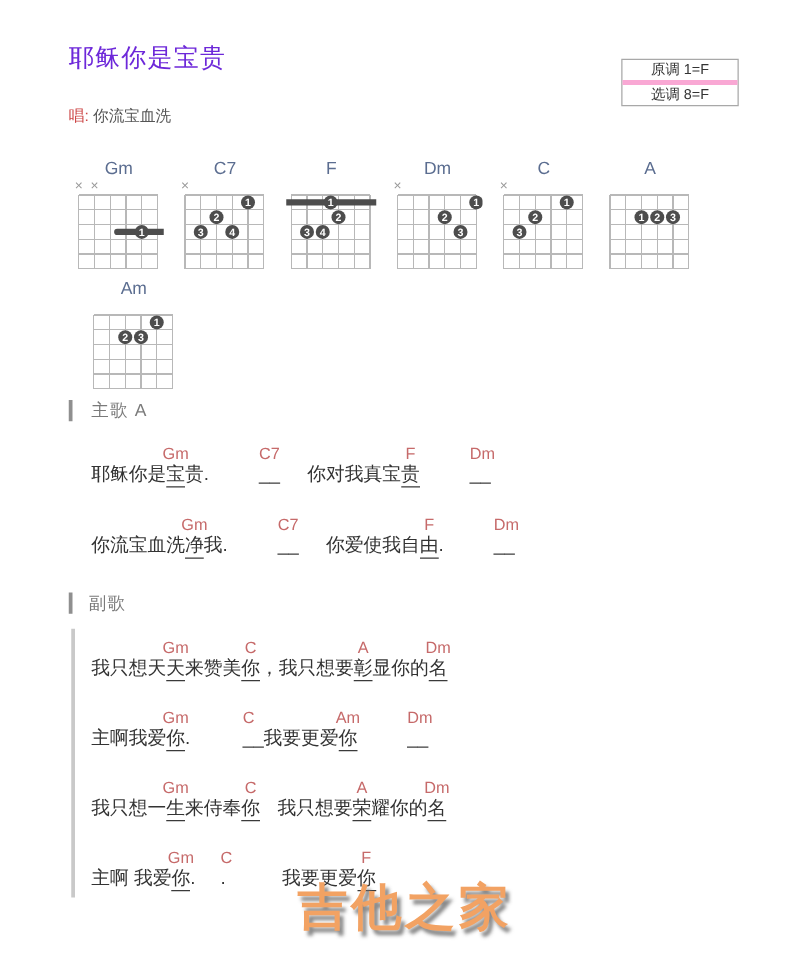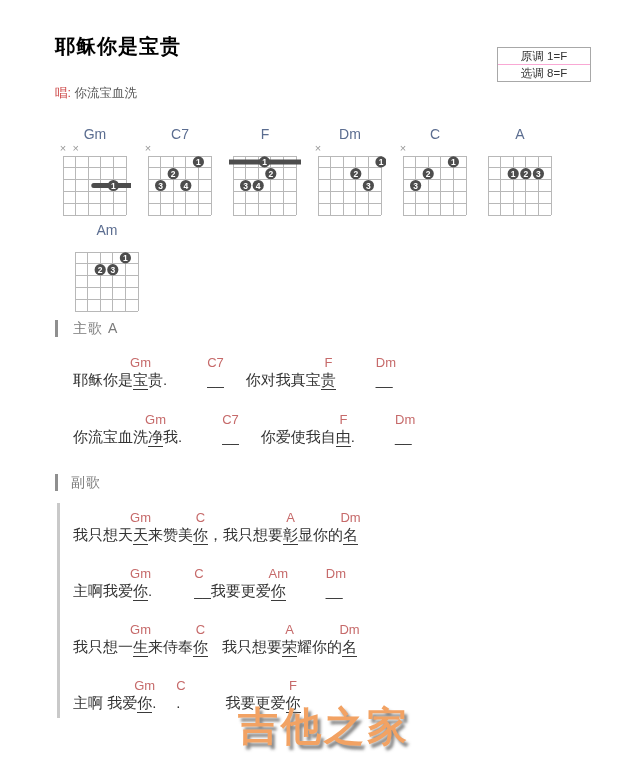--- a/index.html
+++ b/index.html
@@ -3,24 +3,24 @@
 <meta charset="utf-8">
 <title>耶稣你是宝贵</title>
 <style>
   html,body{margin:0;padding:0;}
   body{
     width:630px;height:782px;background:#ffffff;position:relative;overflow:hidden;
     font-family:"Liberation Sans","DejaVu Sans",sans-serif;
   }
   .abs{position:absolute;}
   
-  #title{left:55px;top:33px;font-size:20px;font-weight:bold;color:#000000;letter-spacing:1px;}
+  #title{left:55px;top:33px;font-size:20px;font-weight:normal;color:#6d28d9;letter-spacing:1px;}
   #keybox{left:497px;top:47px;border:1px solid #a8a8a8;}
   .keycell{width:92px;height:16px;line-height:16px;text-align:center;font-size:11.5px;color:#333;}
-  .keycell:first-child{border-bottom:1px solid #f9a8d4;}
+  .keycell:first-child{border-bottom:4px solid #f9a8d4;}
   #singer{left:55px;top:85px;font-size:12.5px;color:#555;}
   #singer .lab{color:#cc4444;}
   
   .chord-box{position:absolute;width:72px;}
   .chord-label{text-align:center;font-size:14px;color:#5b6d90;height:16px;line-height:16px;}
   .chord-box svg{display:block;}
   
   .sec-bar{width:3px;height:17px;background:#8f8f8f;}
   .sec-head{font-size:14px;color:#7a7a7a;letter-spacing:1px;text-align:right;}
   #chorus-bar{left:57px;top:503px;width:3px;height:215px;background:#c9c9c9;}

